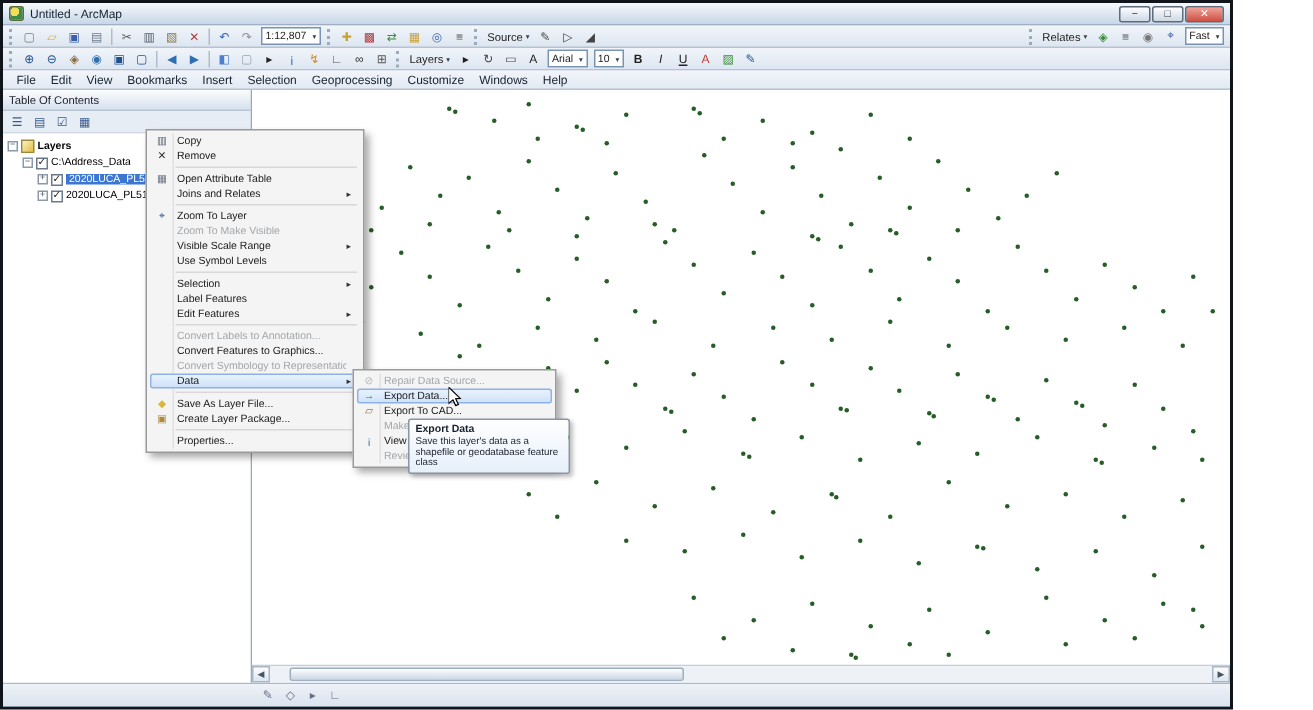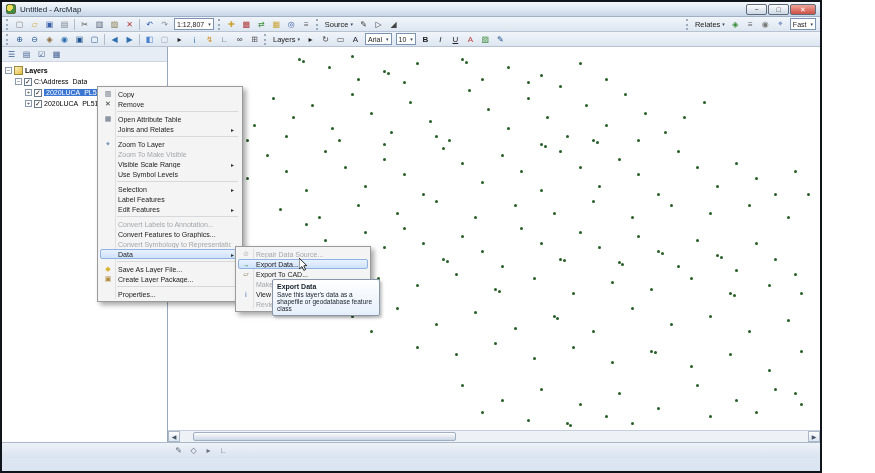--- a/index.html
+++ b/index.html
@@ -186,24 +186,37 @@
     <span class="tbicon tb-italic">I</span>
     <span class="tbicon tb-under">U</span>
     <span style="display:flex;align-items:center;">
         <span class="tbicon" style="color: rgb(192, 58, 58);">A</span>
         <span class="tbicon" style="color: rgb(58, 140, 58);">▨</span>
         <span class="tbicon" style="color: rgb(32, 81, 143);">✎</span>
       </span>
     <span class="spacer"></span>
   </div>
 
+  <div class="menubar" id="menubar">
+      <span class="menu-item">File</span>
+      <span class="menu-item">Edit</span>
+      <span class="menu-item">View</span>
+      <span class="menu-item">Bookmarks</span>
+      <span class="menu-item">Insert</span>
+      <span class="menu-item">Selection</span>
+      <span class="menu-item">Geoprocessing</span>
+      <span class="menu-item">Customize</span>
+      <span class="menu-item">Windows</span>
+      <span class="menu-item">Help</span>
+    </div>
 
   <div class="main">
 
     <div class="toc">
+      <div class="toc-header">Table Of Contents</div>
       <div class="toc-tools">
           <span class="tbicon" style="color: rgb(58, 90, 140);">☰</span>
           <span class="tbicon" style="color: rgb(58, 90, 140);">▤</span>
           <span class="tbicon" style="color: rgb(58, 90, 140);">☑</span>
           <span class="tbicon" style="color: rgb(58, 90, 140);">▦</span>
         </div>
       <div class="toc-tree">
         <div class="tree-row">
           <span class="expander">−</span>
           <span class="frame-icon"></span>

